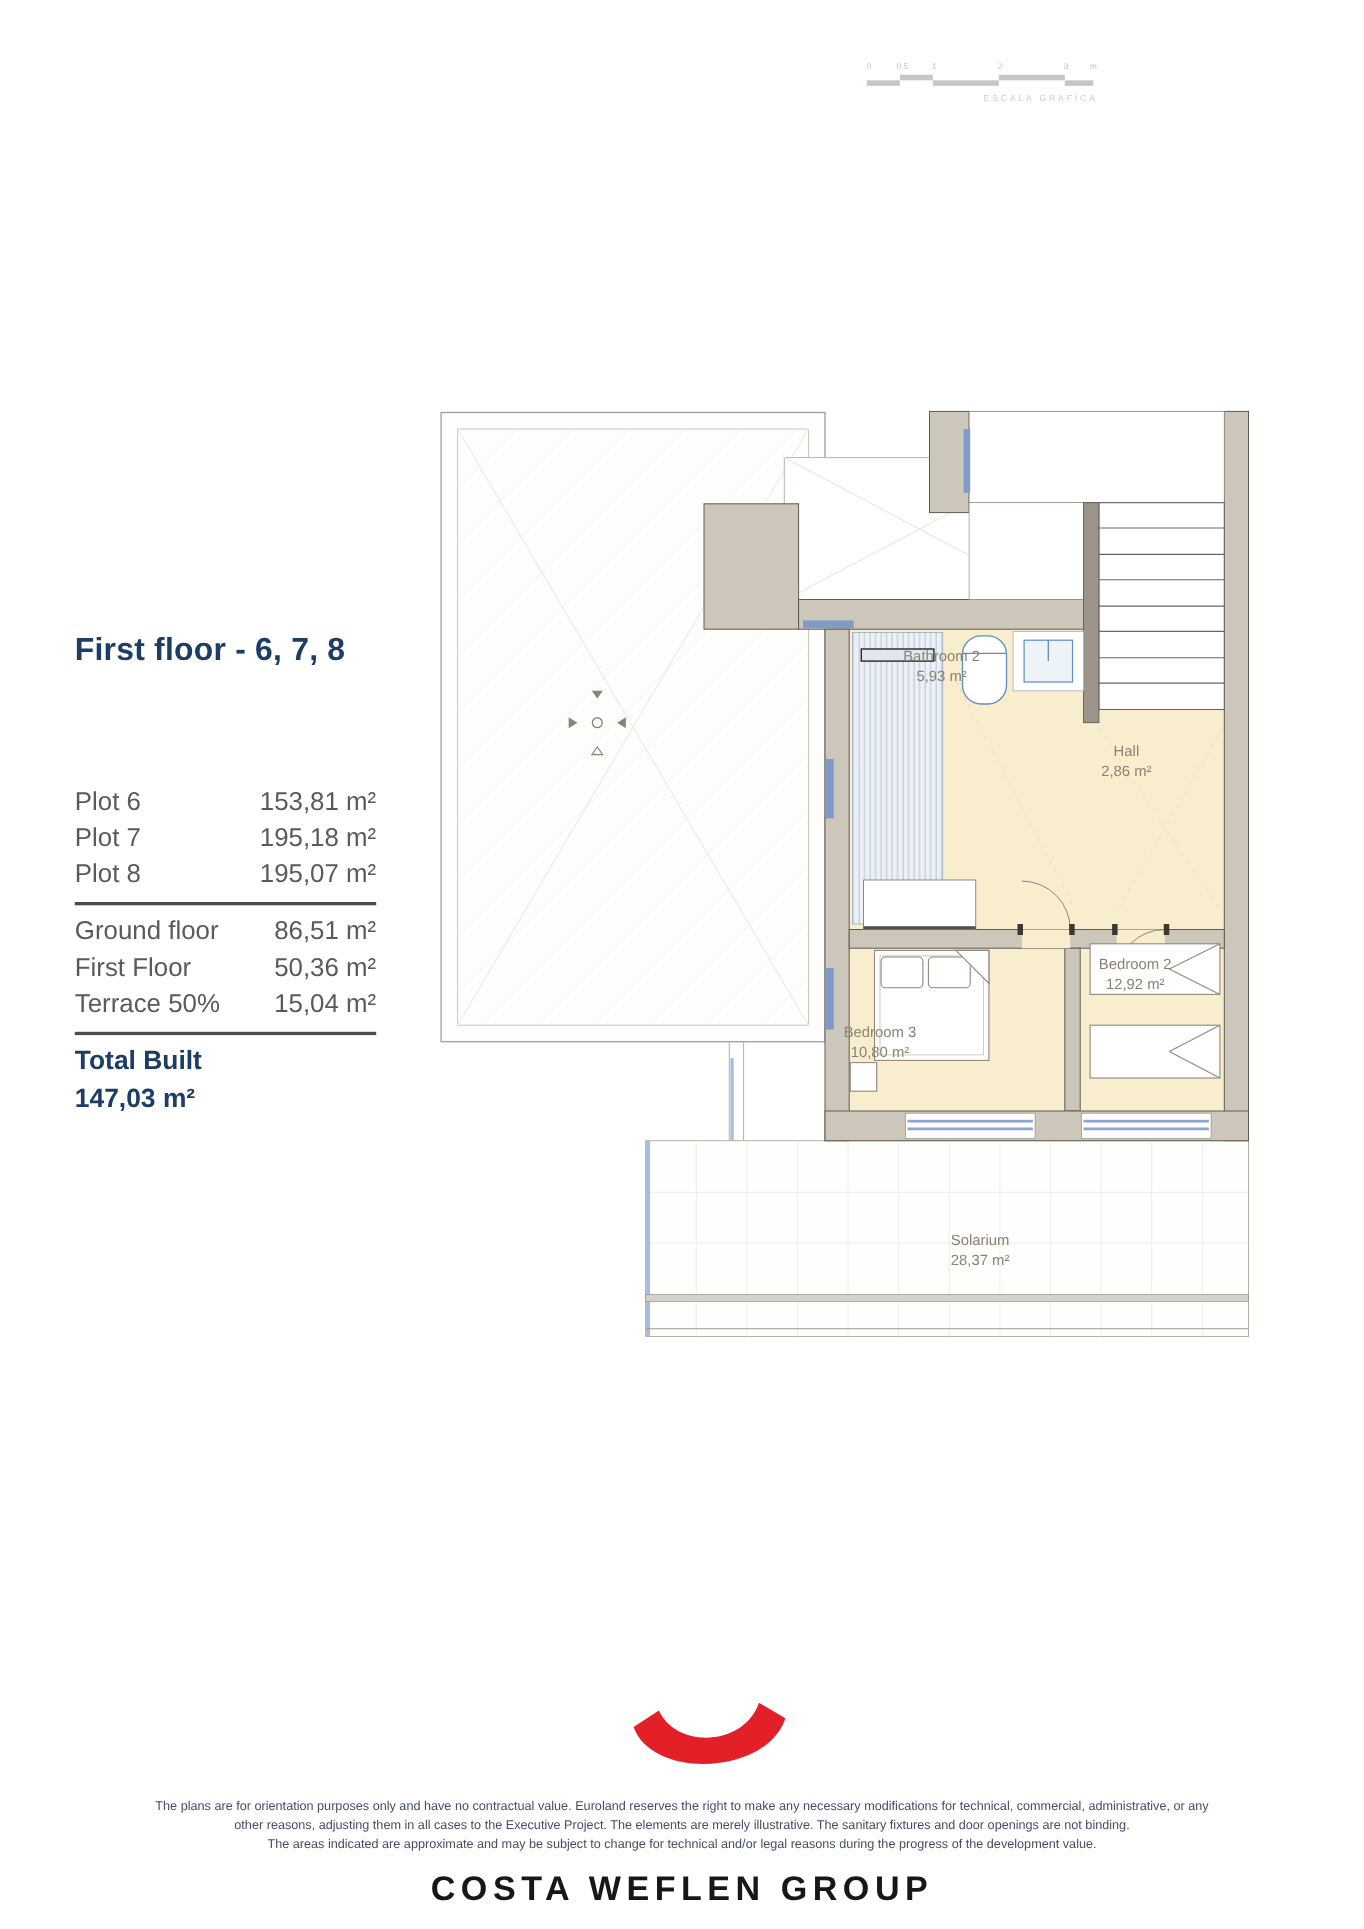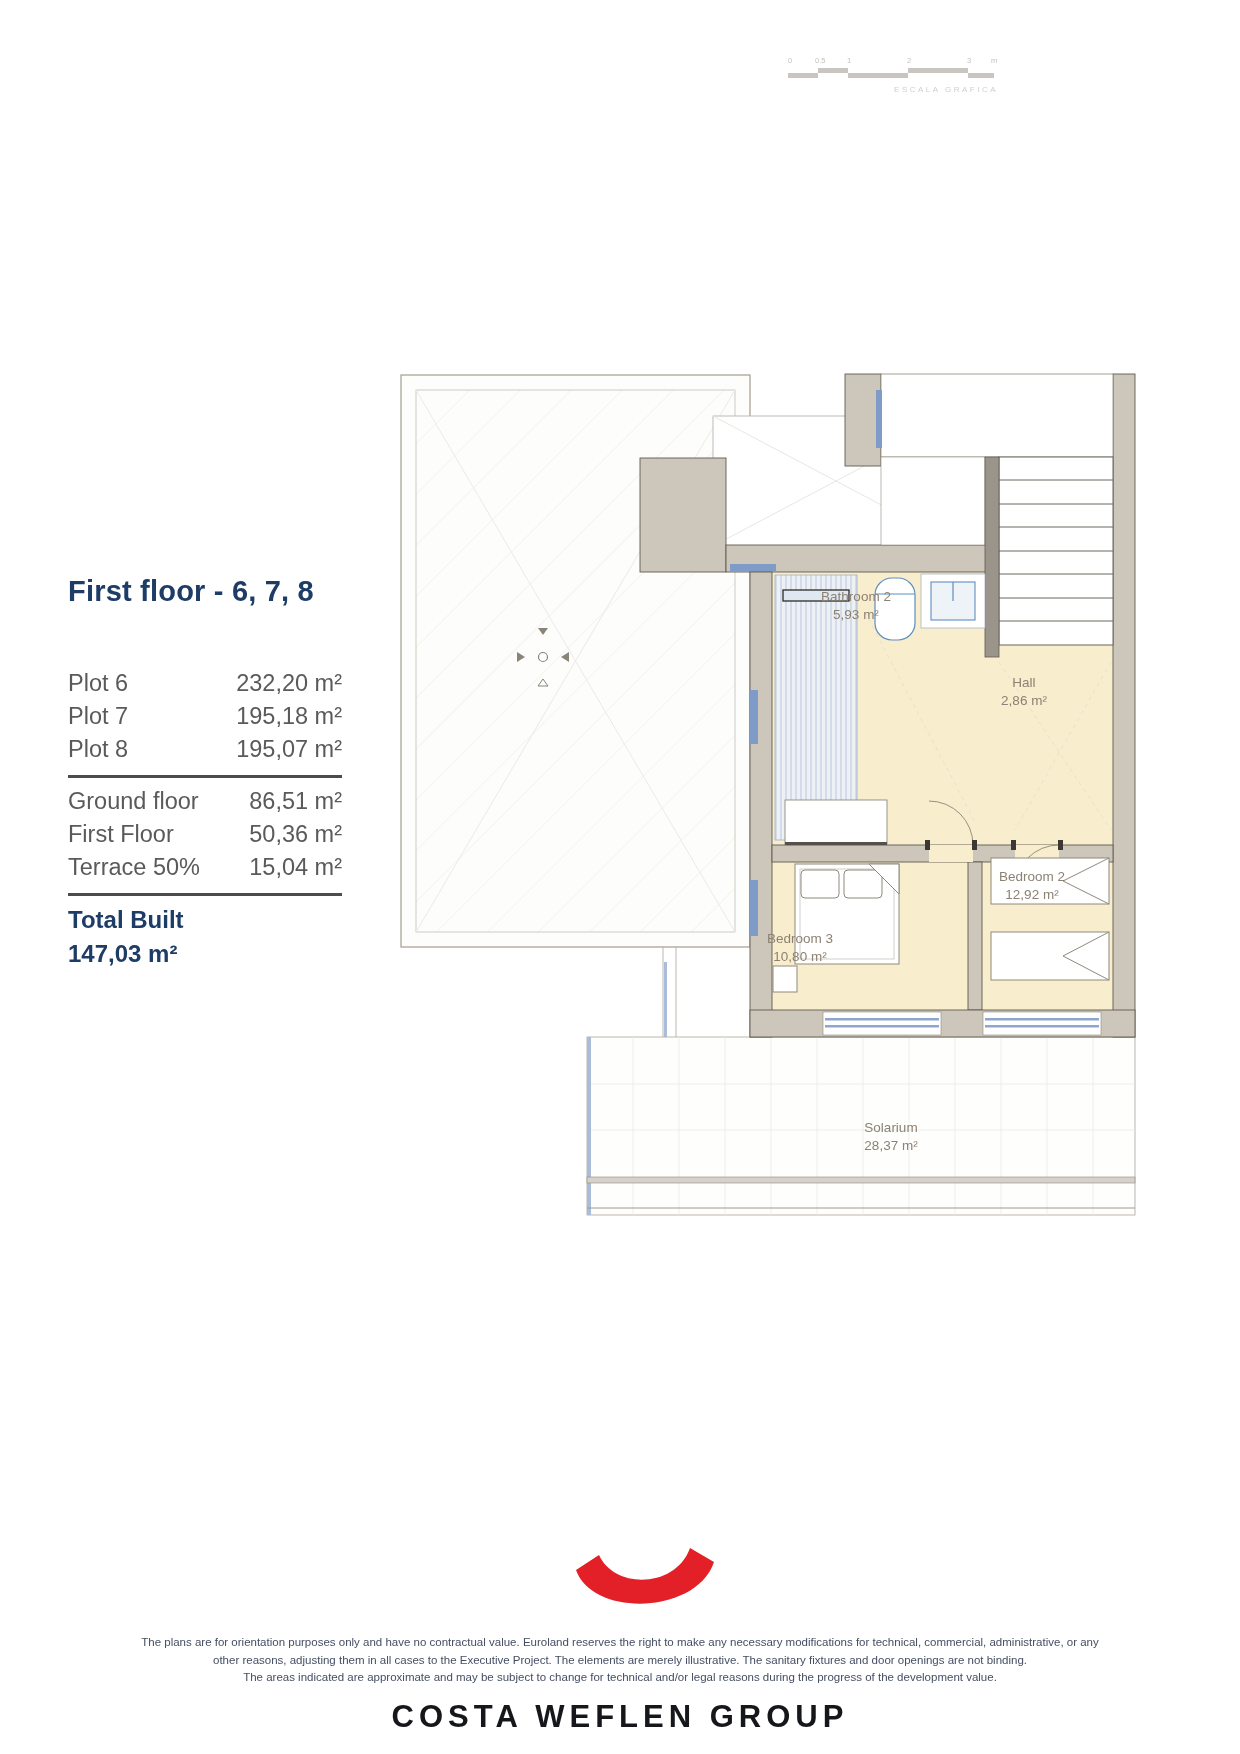--- a/index.html
+++ b/index.html
@@ -10,21 +10,21 @@
   
   .scalebar{position:absolute;left:788px;top:56px;width:210px;height:40px;}
   .scalebar .nums{position:relative;height:10px;font-size:7.5px;color:#c6c2bd;}
   .scalebar .nums span{position:absolute;top:0;}
   .bar{position:relative;margin-top:2px;height:10px;}
   .bar .seg{position:absolute;background:#c9c5c0;height:5px;}
   .scalebar .caption{margin-top:7px;text-align:right;font-size:8px;letter-spacing:2.5px;color:#d2cec9;}
   
   .info{position:absolute;left:68px;top:575px;width:274px;color:#5a5a5d;}
   .info .title{font-size:29px;font-weight:bold;color:#1d3c66;letter-spacing:0.2px;}
-  .rows{margin-top:59px;}
+  .rows{margin-top:104px;}
   .row{display:flex;justify-content:space-between;font-size:23.5px;line-height:33px;}
   .row .lbl{white-space:nowrap;}
   .row .val{white-space:nowrap;}
   .rule{border:none;border-top:3px solid #4c4c4e;margin:9px 0 7px 0;}
   .total{display:flex;justify-content:space-between;font-size:24px;line-height:34px;
          font-weight:bold;color:#1d3c66;margin-top:2px;flex-direction:column;}
   
   .plan{position:absolute;left:395px;top:362px;width:745px;height:860px;}
   .room-label{position:absolute;transform:translate(-50%,-50%);text-align:center;
       color:#8c8273;font-size:13.5px;line-height:18px;white-space:nowrap;}
@@ -57,21 +57,21 @@
       <div class="seg" style="left:180px;width:26px;top:5px"></div>
     </div>
     <div class="caption">ESCALA GRAFICA</div>
   </div>
 
   <div class="info">
     <div class="title">First floor - 6, 7, 8</div>
     <div class="rows">
       <div class="row">
         <span class="lbl">Plot 6</span>
-        <span class="val">232,20 m²</span>
+        <span class="val">153,81 m²</span>
       </div>
       <div class="row">
         <span class="lbl">Plot 7</span>
         <span class="val">195,18 m²</span>
       </div>
       <div class="row">
         <span class="lbl">Plot 8</span>
         <span class="val">195,07 m²</span>
       </div>
       <hr class="rule">

